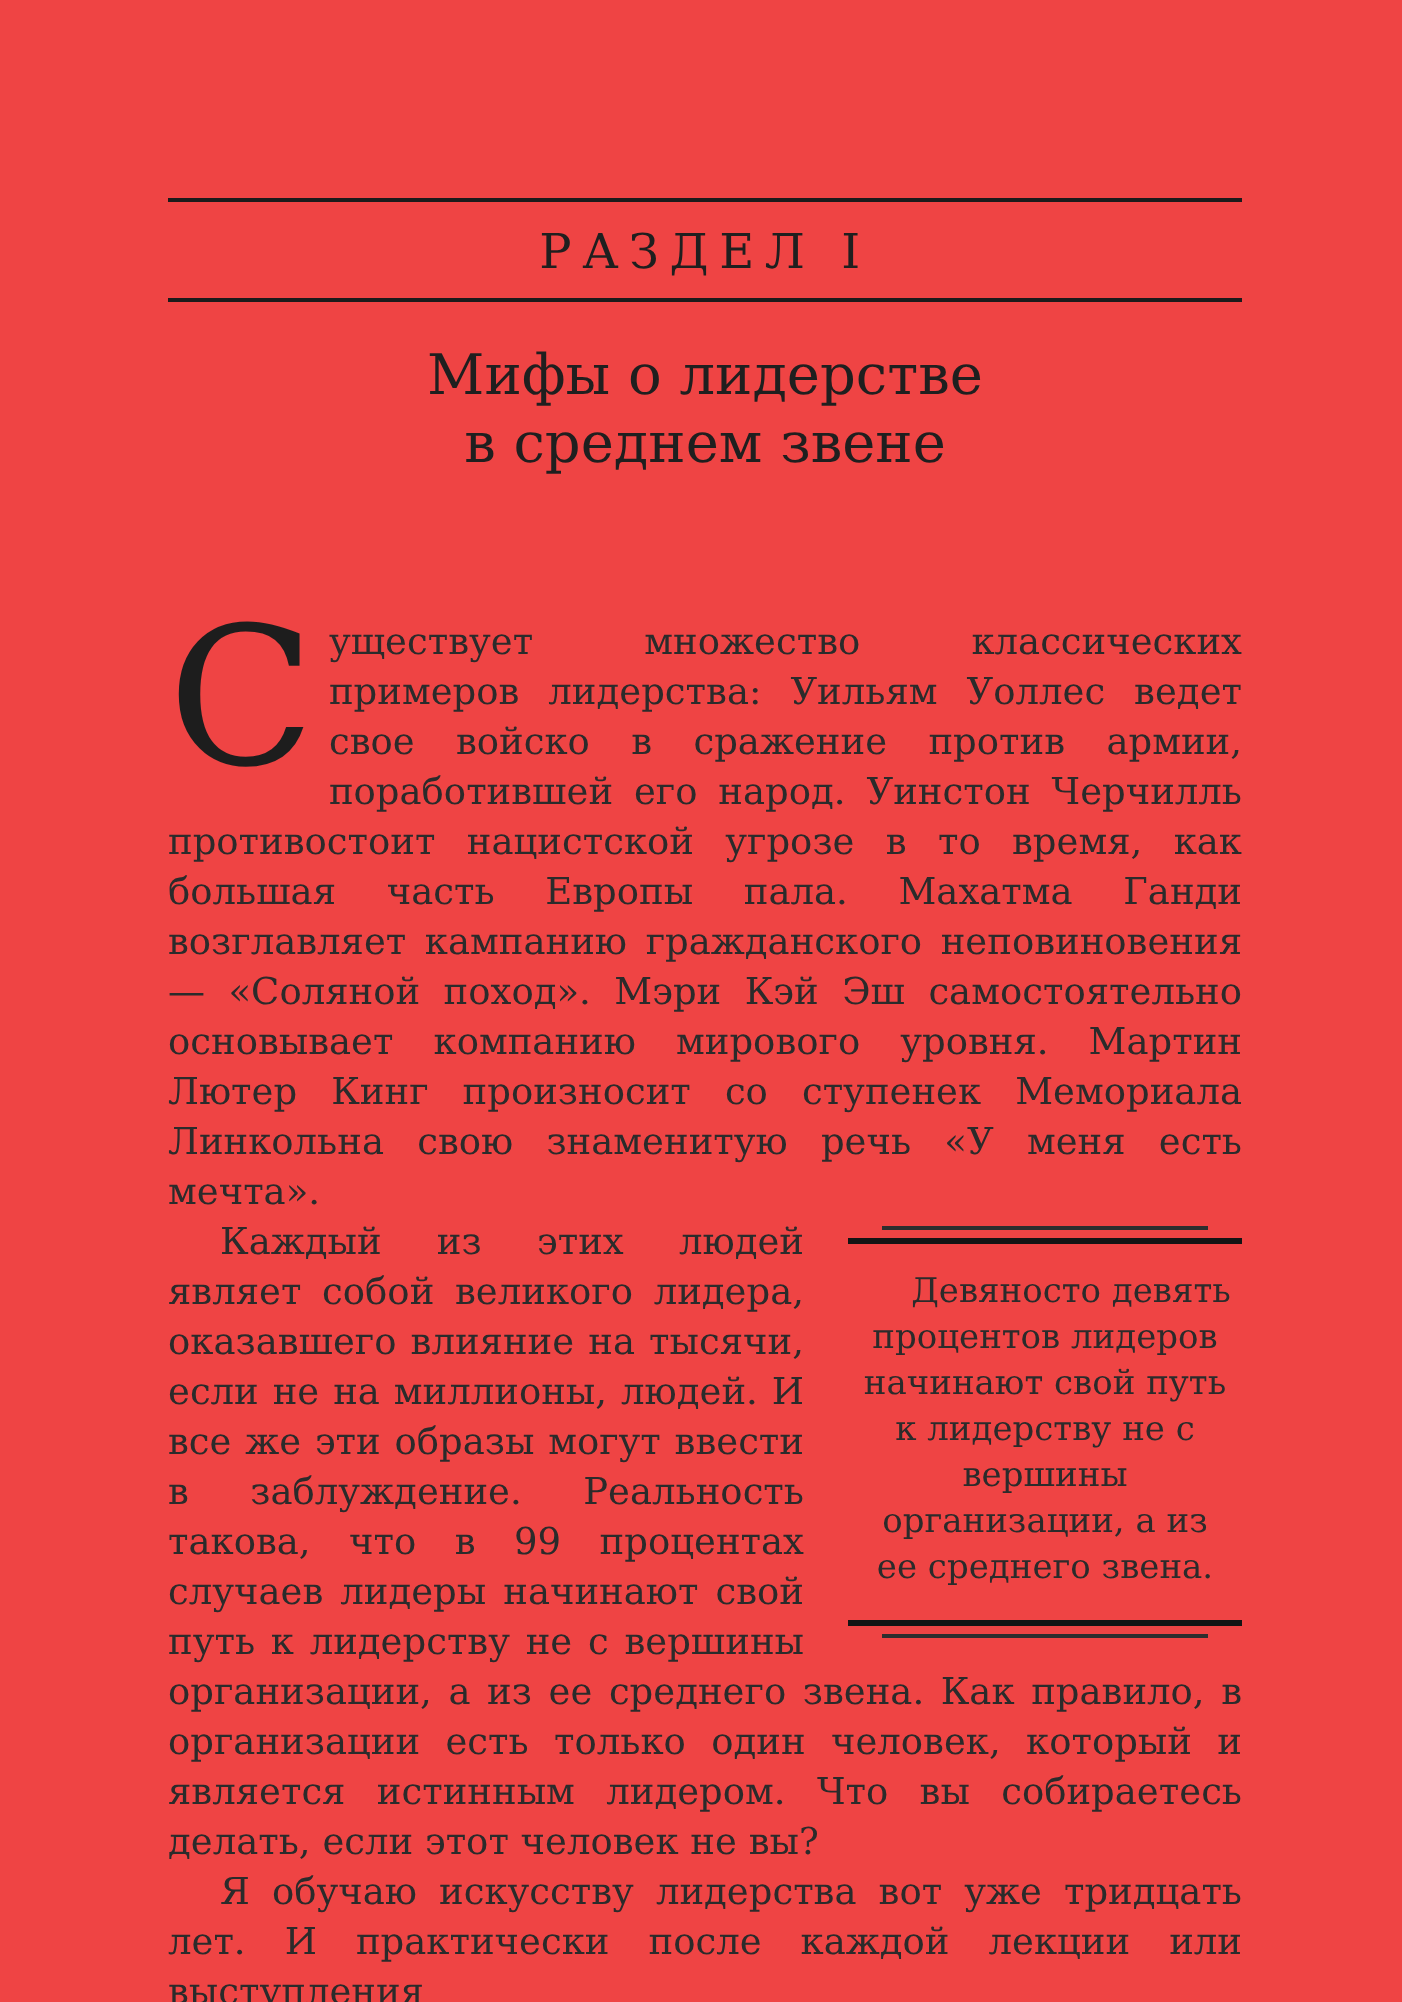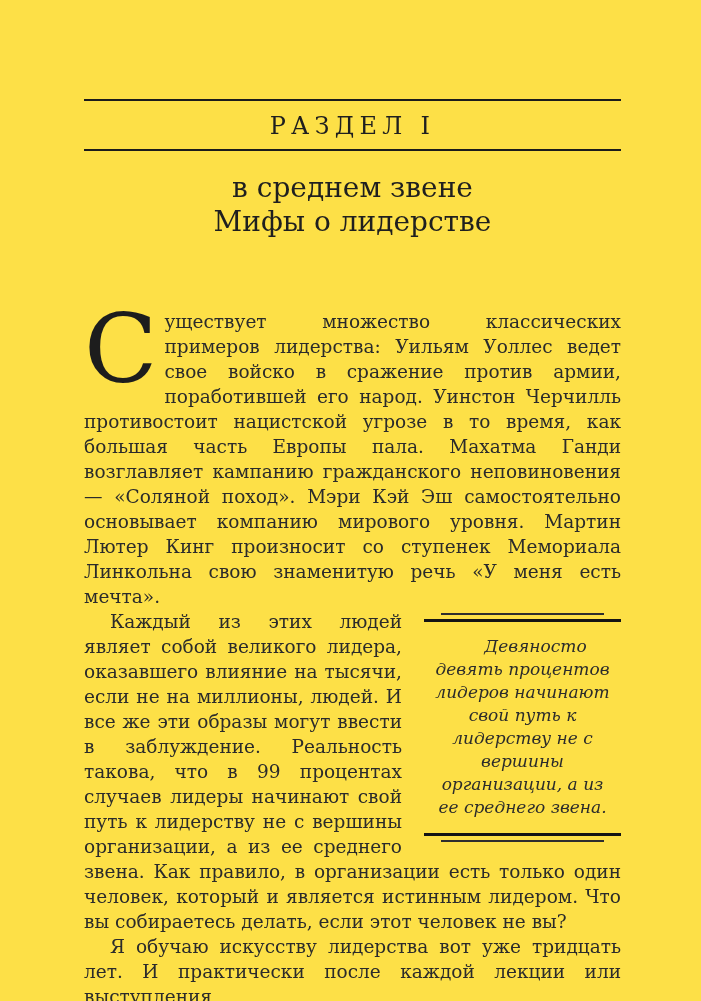--- a/index.html
+++ b/index.html
@@ -1,20 +1,20 @@
 <!DOCTYPE html>
 <html><head>
 <meta charset="utf-8">
 <style>
   html, body { margin: 0; padding: 0; background: #e9e9e9; }
   .page {
     position: relative;
     width: 701px;
     height: 1001px;
-    background: #fde047;
+    background: #ef4444;
     overflow: hidden;
     font-family: "DejaVu Serif", "Liberation Serif", serif;
     color: #2a2a2a;
     margin: 0 auto;
   }
   .content {
     position: absolute;
     left: 84px;
     top: 0;
     width: 537px;
@@ -61,21 +61,20 @@
   }
   .pq-thin {
     height: 2px;
     background: #2e2e2e;
     width: 83%;
     margin: 0 auto;
   }
   .pq-rule-top .pq-thick { height: 3px; background: #141414; margin-top: 4px; }
   .pq-rule-bottom .pq-thick { height: 3px; background: #141414; margin-bottom: 4px; }
   .pq-text {
-    font-style: italic;
     font-size: 17px;
     line-height: 23px;
     text-align: center;
     padding: 13px 5px 14px 5px;
     color: #2b2b2b;
   }
   .em { }
 </style>
 </head>
 <body>
@@ -83,22 +82,22 @@
 <div class="page">
   <div class="content">
 
     <div class="section-header">
       <div class="rule"></div>
       <div class="section-label">РАЗДЕЛ I</div>
       <div class="rule"></div>
     </div>
 
     <div class="chapter-title">
+      <div>Мифы о лидерстве</div>
       <div>в среднем звене</div>
-      <div>Мифы о лидерстве</div>
     </div>
 
     <div class="body-text">
 
       <p><span class="dropcap">С</span><span>уществует множество классических примеров лидерства: Уильям Уоллес ведет свое войско в сражение против армии, поработившей его народ. Уинстон Черчилль противостоит нацистской угрозе в то время, как большая часть Европы пала. Махатма Ганди возглавляет кампанию гражданского неповиновения — «Соляной поход». Мэри Кэй Эш самостоятельно основывает компанию мирового уровня. Мартин Лютер Кинг произносит со ступенек Мемориала Линкольна свою знаменитую речь «У меня есть мечта».</span></p>
 
       <p class="indent">
         <span class="pullquote">
           <span class="pq-rule-top" style="display:block">
             <span class="pq-thin" style="display:block"></span>

